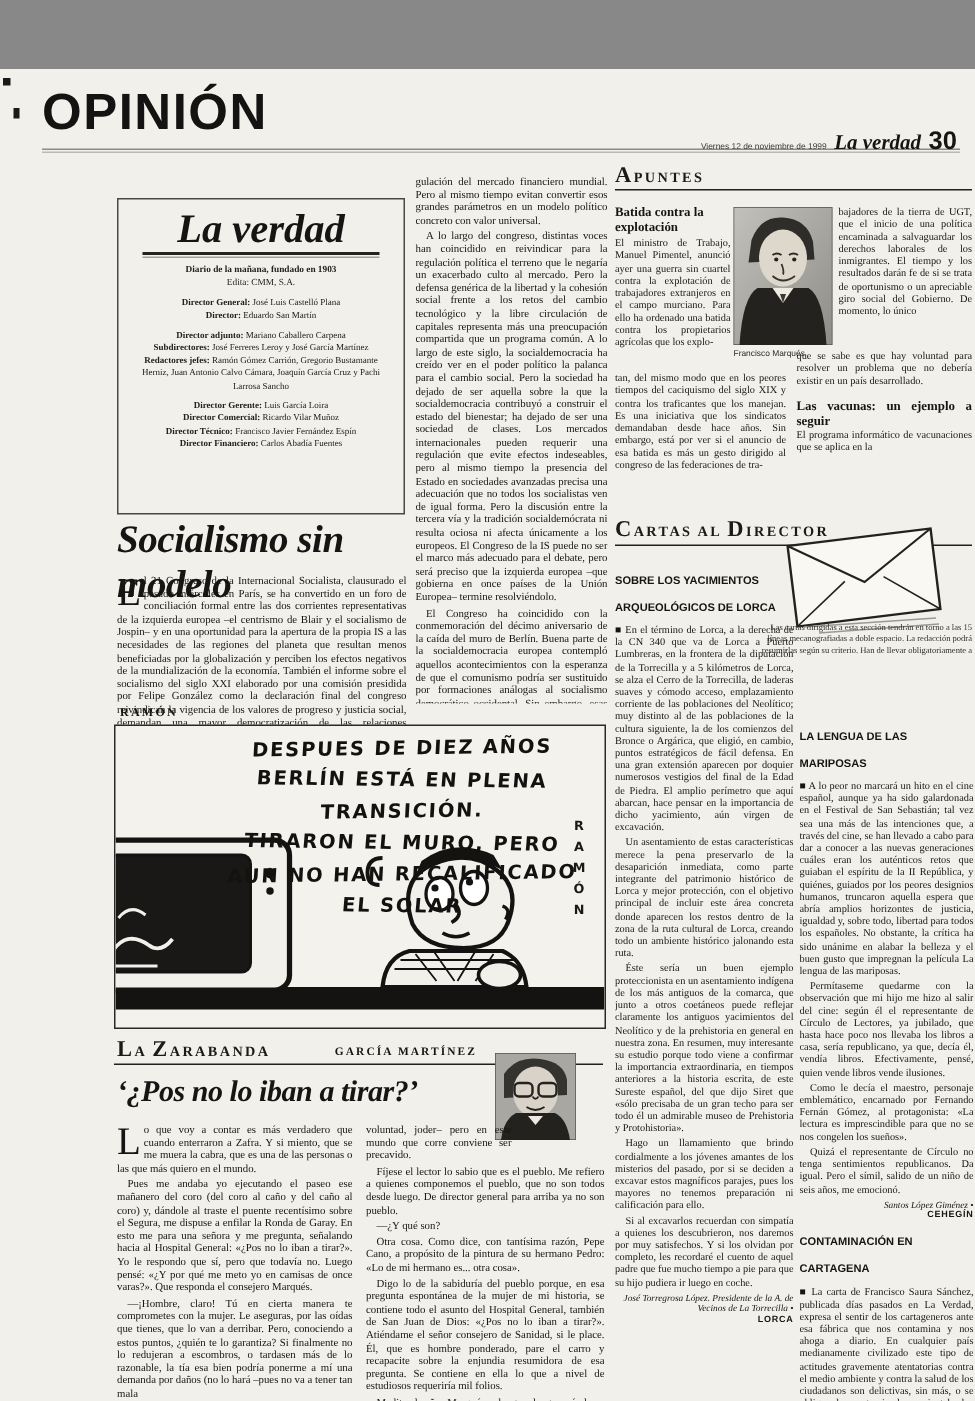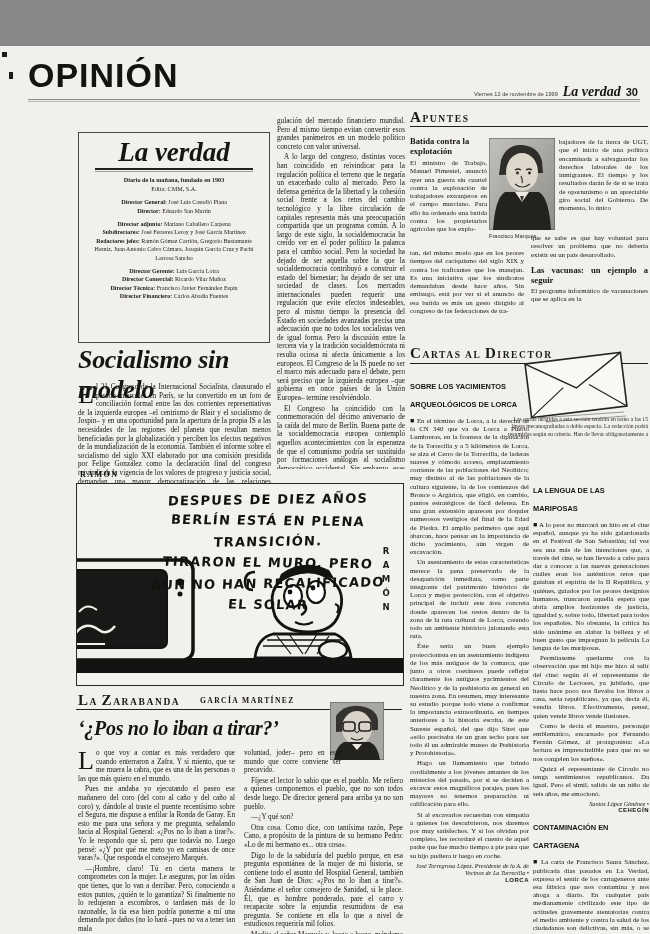--- a/index.html
+++ b/index.html
@@ -7,21 +7,21 @@
         font-family:"Liberation Serif",serif;color:#161513;margin-top:46px;}
   .abs{position:absolute;}
 
   
   #opinion-title{left:28px;top:10px;font-family:"Liberation Sans",sans-serif;font-weight:600;
                  font-size:34px;letter-spacing:1px;color:#141311;}
   #head-rule{left:28px;top:53px;width:612px;border-top:1.6px solid #17161475;border-bottom:1px solid #17161440;height:1px;}
   #head-right{right:12px;top:38px;display:flex;align-items:baseline;gap:5px;}
   #head-date{font-family:"Liberation Sans",sans-serif;font-size:5.6px;color:#3a3935;}
   #head-paper{font-style:italic;font-weight:700;font-size:14px;}
-  #head-page{font-family:"Liberation Sans",sans-serif;font-weight:700;font-size:11px;}
+  #head-page{font-family:"Liberation Sans",sans-serif;font-weight:700;font-size:17px;}
   .mark{background:#1b1a18;}
 
   
   #masthead{left:78px;top:86px;width:192px;height:211px;border:1px solid #4a4843;
             text-align:center;padding-top:5px;box-sizing:border-box;background:#f2f0eb;}
   #mast-logo{font-style:italic;font-weight:700;font-size:27px;line-height:28px;}
   #mast-rule{width:158px;margin:2px auto 4px;border-top:2px solid #23221f;border-bottom:1px solid #23221f66;height:1px;}
   .mast-line{font-size:6.2px;line-height:8.6px;color:#232220;}
   .mast-tag{font-weight:700;}
   .staff{font-size:6px;line-height:8.4px;color:#232220;padding:0 8px;}
@@ -47,21 +47,21 @@
         line-height:21px;color:#131210;transform:skewX(-4deg);}
   .hand:nth-child(odd){transform:skewX(-4deg) rotate(-0.8deg);}
   .hand:nth-child(even){transform:skewX(-4deg) rotate(0.7deg);}
   #cartoon-sig{position:absolute;right:12px;top:62px;writing-mode:vertical-lr;text-orientation:upright;
                font-family:"DejaVu Sans",sans-serif;font-weight:700;font-size:8.5px;letter-spacing:4px;color:#1a1918;}
 
   
   .sechead{font-family:"Liberation Serif",serif;font-weight:700;font-size:9.5px;letter-spacing:1.6px;color:#1b1a18;}
   .sechead .cap{font-size:15px;}
   #zar-label{left:78px;top:646px;}
-  #zar-author{left:200px;top:650px;width:118px;text-align:left;font-weight:700;font-size:7.6px;letter-spacing:1.4px;}
+  #zar-author{left:200px;top:650px;width:118px;text-align:right;font-weight:700;font-size:7.6px;letter-spacing:1.4px;}
   #zar-rule{left:76px;top:663px;width:326px;border-top:1.4px solid #21201d;}
   #zar-photo{left:330px;top:656px;}
   #zar-title{left:78px;top:671px;width:250px;font-style:italic;font-weight:700;font-size:20px;letter-spacing:-0.3px;}
   #zar-col1{left:78px;top:703px;width:157px;height:227px;overflow:hidden;}
   #zar-col2{left:244px;top:703px;width:159px;height:196px;overflow:hidden;}
   #zar-endrule{left:244px;top:901px;width:159px;border-top:2px solid #21201d;}
   .photo-spacer{float:right;width:62px;height:12px;}
 
   
   #ap-label{left:410px;top:63px;}

